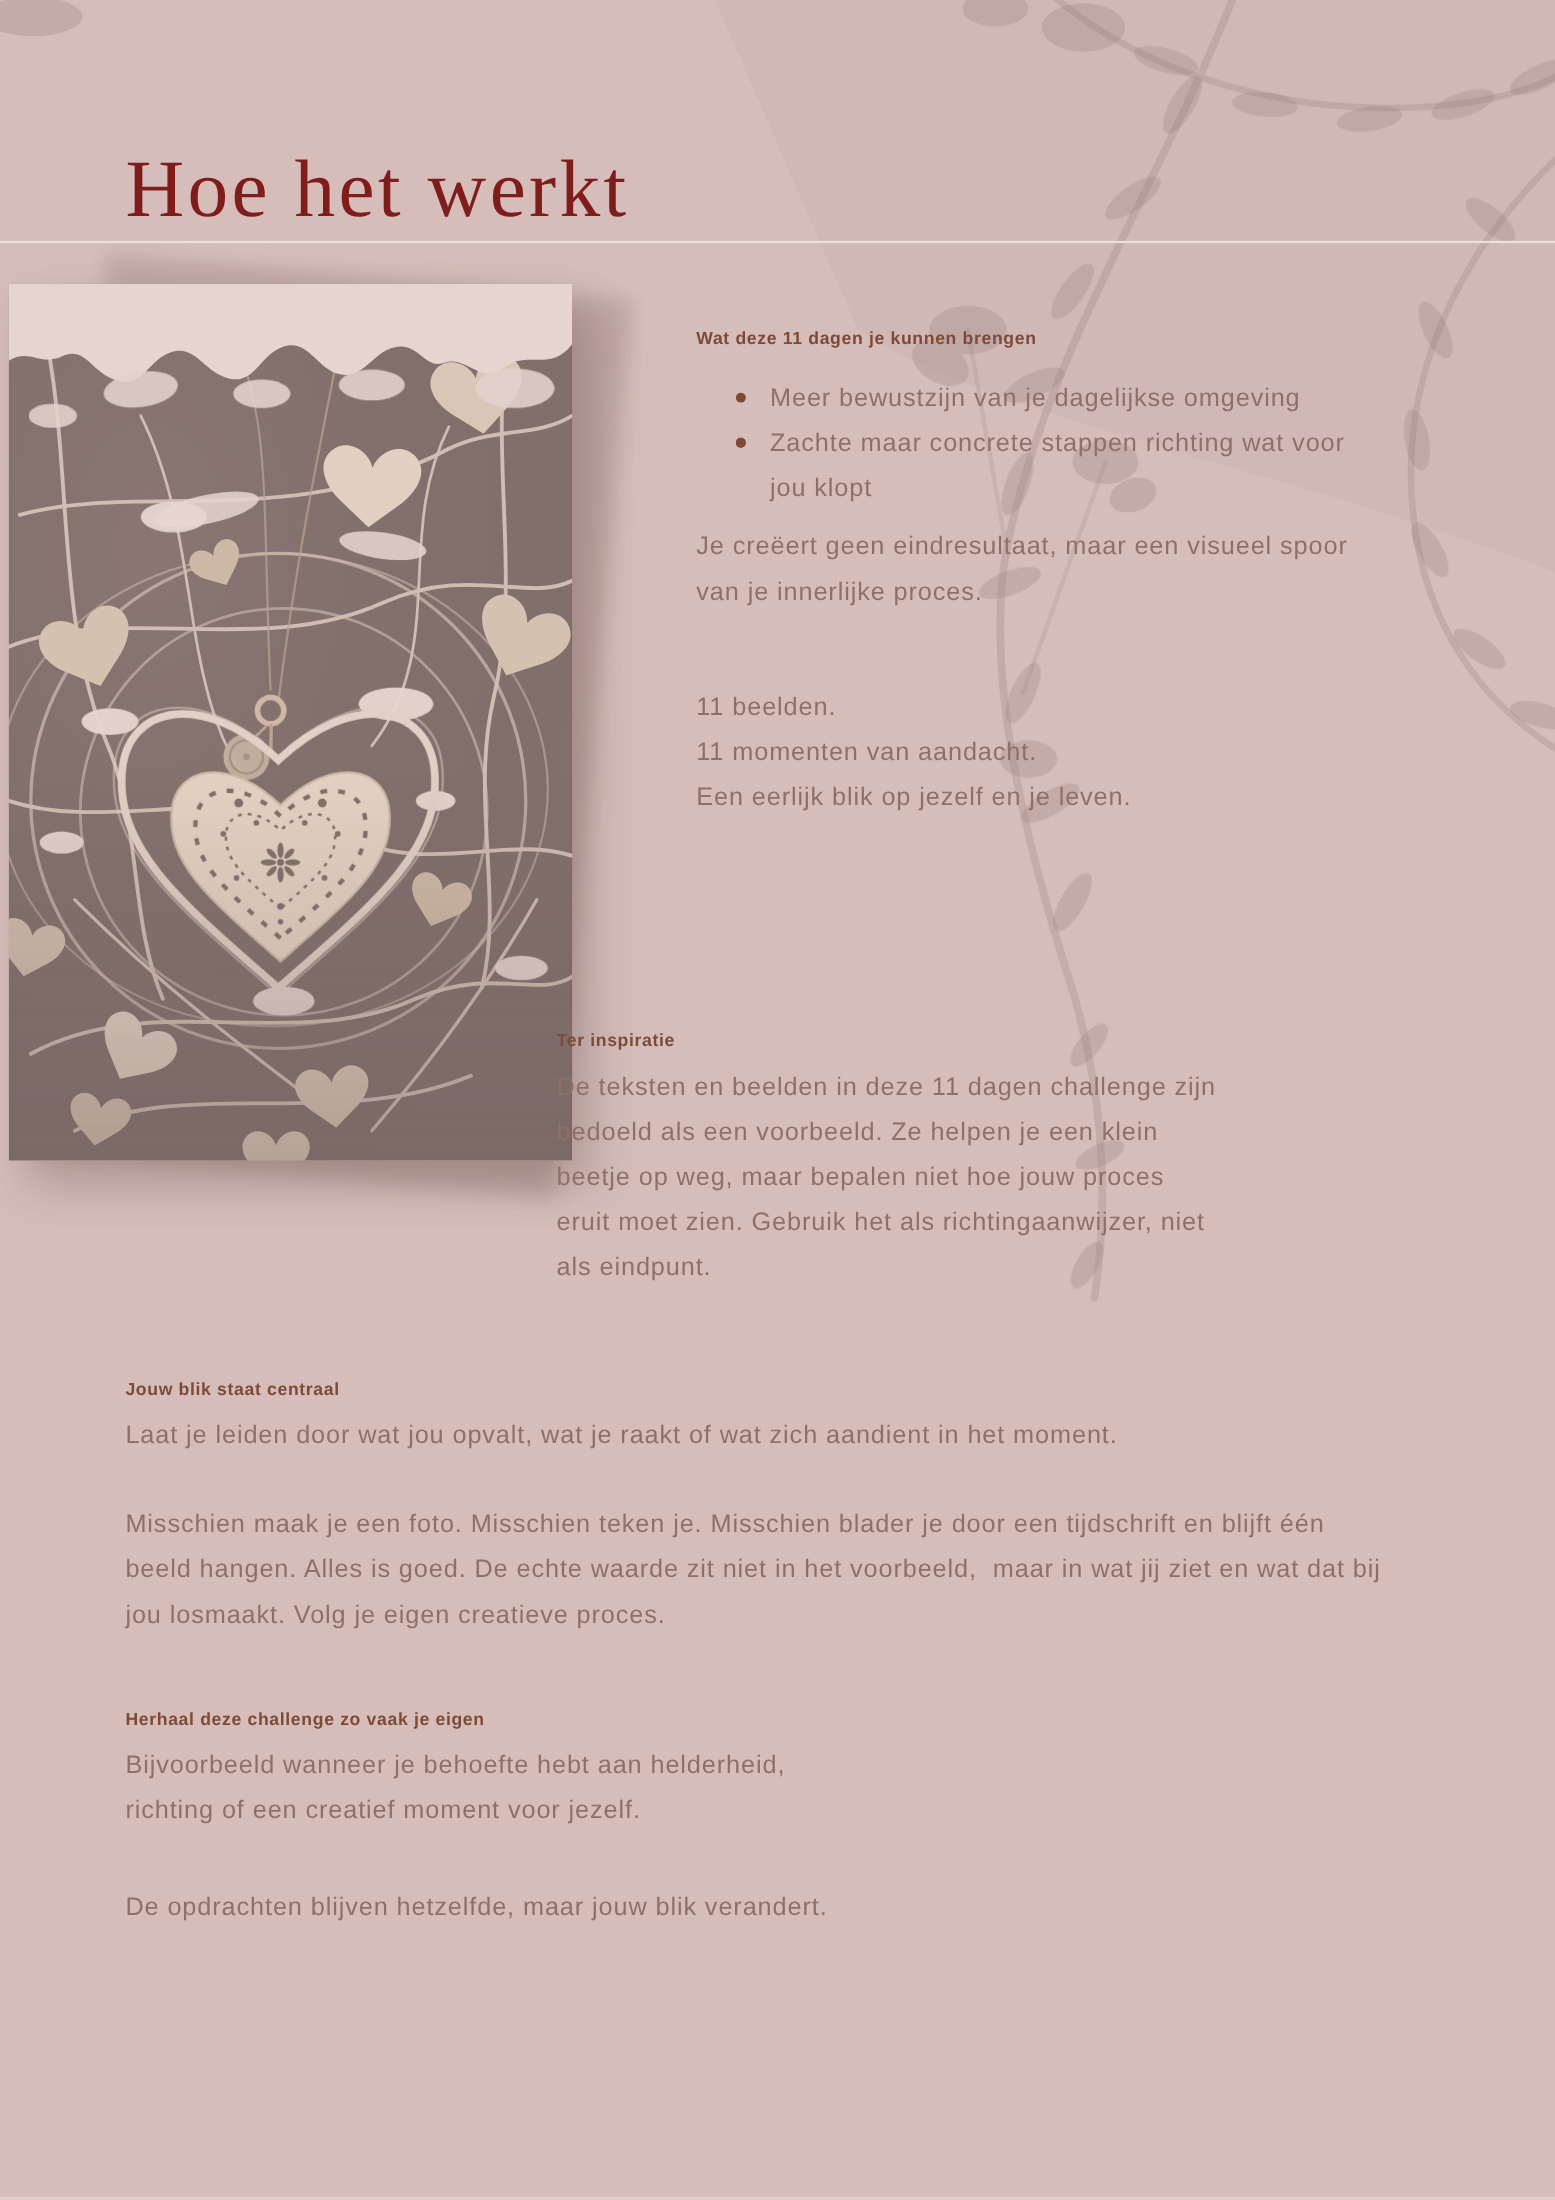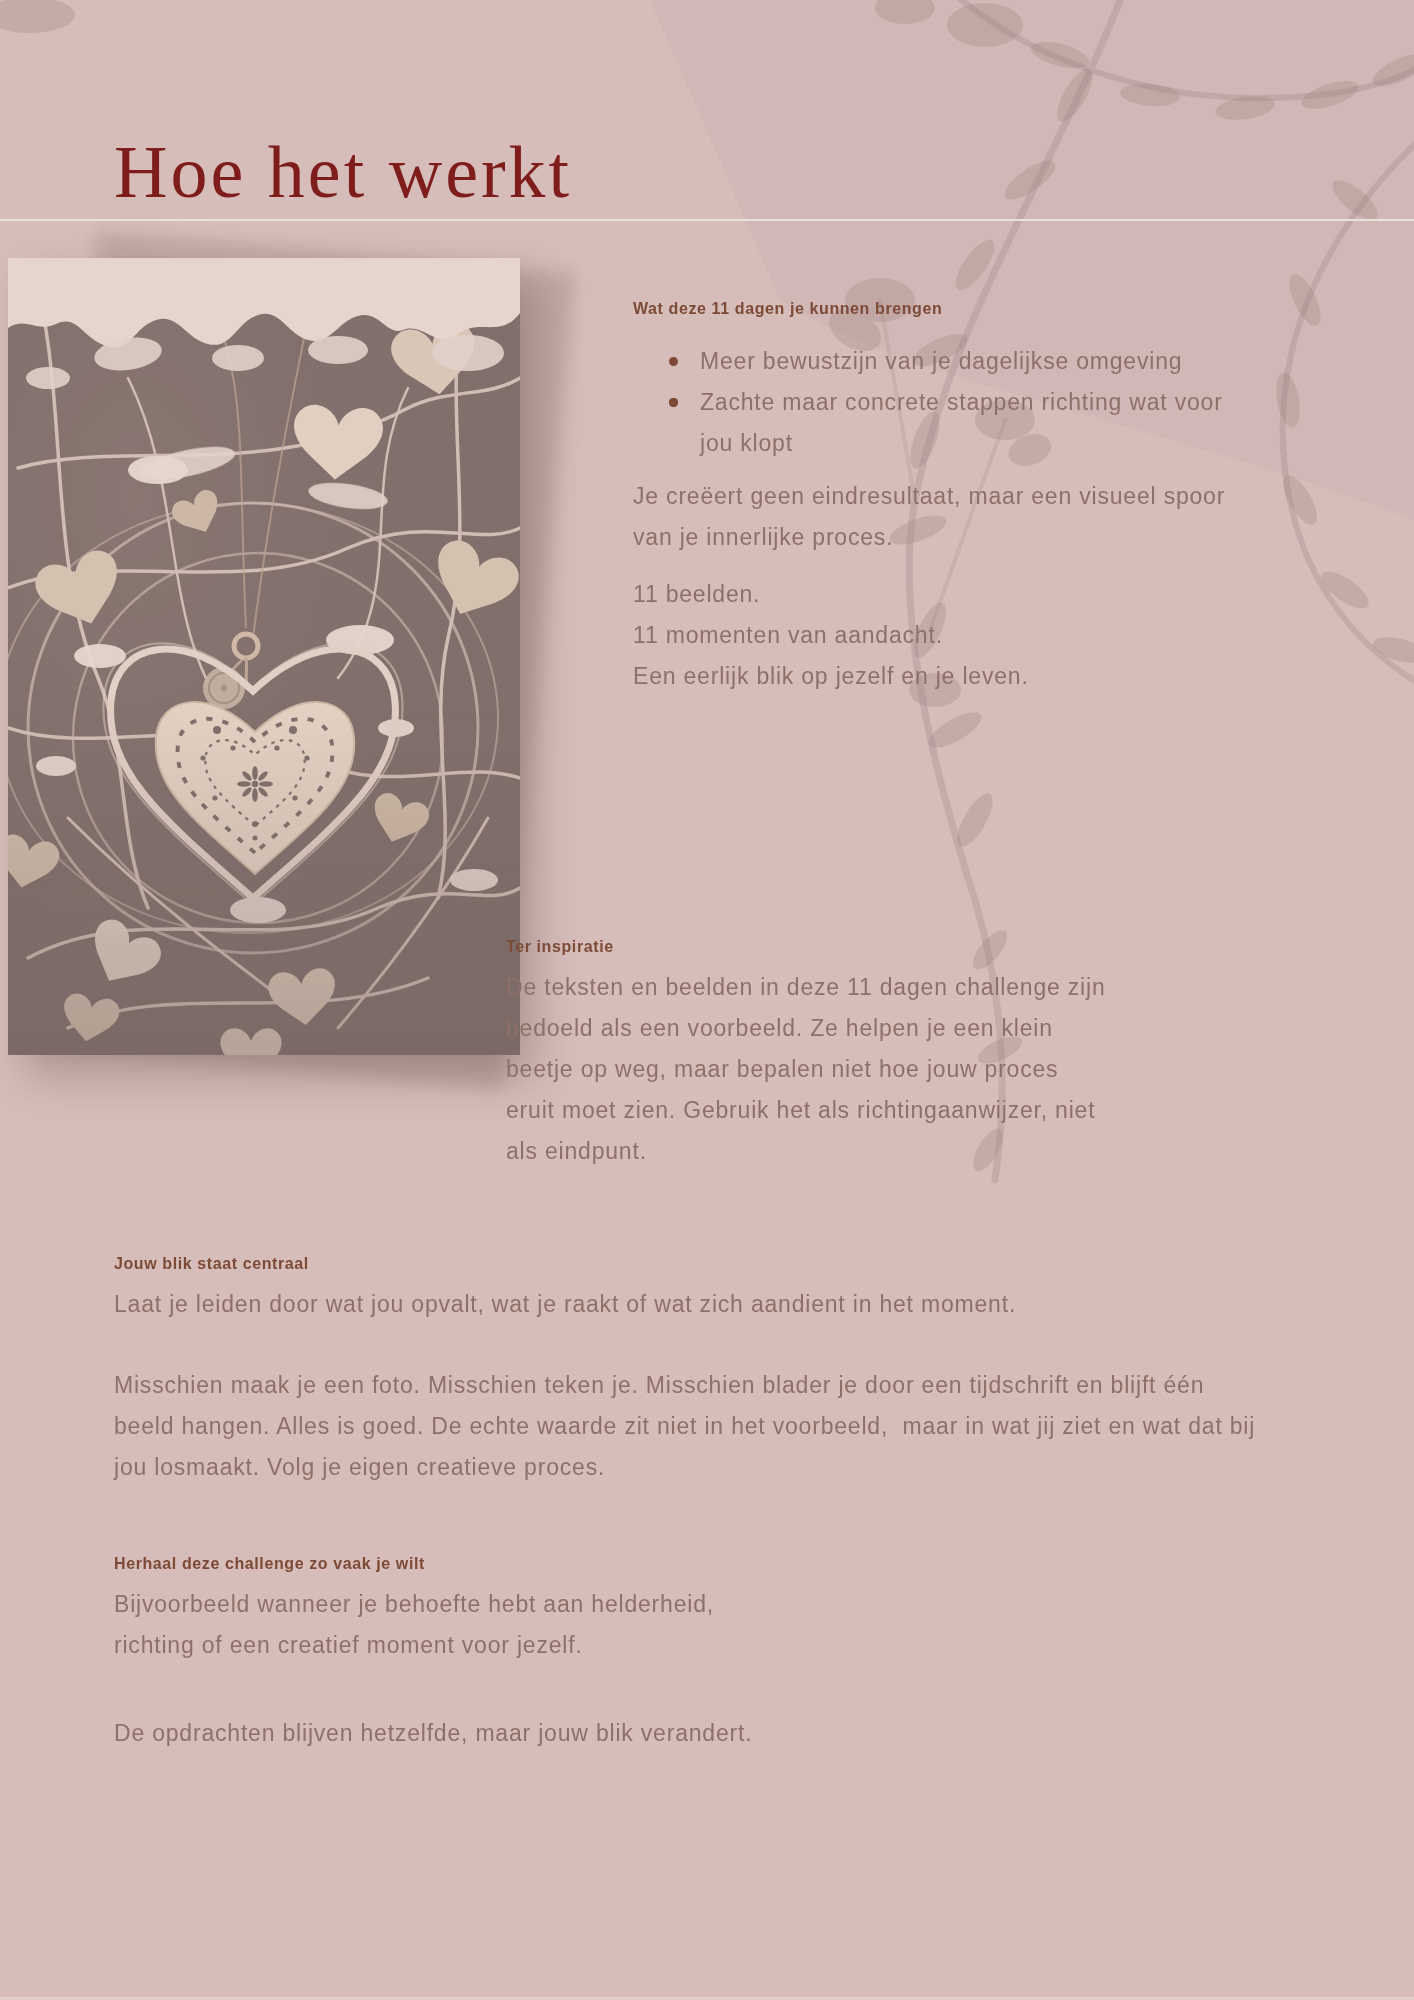--- a/index.html
+++ b/index.html
@@ -38,21 +38,21 @@
   .para{margin:0;white-space:pre-wrap}
 
   .benefits-block{position:absolute;left:633px;top:288px;width:630px;z-index:3}
   .benefits-block ul{list-style:none;margin:12px;padding:0}
   .benefits-block li{position:relative;padding-left:55px}
   .bullet-dot{
     position:absolute;left:24px;top:16px;width:9px;height:9px;border-radius:50%;
     background:#7c4a36;display:block;
   }
   .benefits-para{margin-top:8px}
-  .benefits-lines{margin-top:16px}
+  .benefits-lines{margin-top:64px}
 
   .inspiration-block{position:absolute;left:506px;top:926px;width:600px;z-index:3}
 
   .centraal-block{position:absolute;left:114px;top:1243px;width:1170px;z-index:3}
   .misschien-block{position:absolute;left:114px;top:1365px;width:1145px;z-index:3}
   .herhaal-block{position:absolute;left:114px;top:1543px;width:1145px;z-index:3}
   .herhaal-block .para{white-space:pre-line}
   .opdrachten-block{position:absolute;left:114px;top:1713px;width:1145px;z-index:3}
 
   .bottom-edge{position:absolute;left:0;bottom:0;width:100%;height:3px;background:rgba(242,232,226,0.4);z-index:4}
@@ -251,21 +251,21 @@
 
 <section class="centraal-block">
   <h3 class="bold-heading">Jouw blik staat centraal</h3>
   <p class="para txt">Laat je leiden door wat jou opvalt, wat je raakt of wat zich aandient in het moment.</p>
 </section>
 <section class="misschien-block">
   <p class="para txt">Misschien maak je een foto. Misschien teken je. Misschien blader je door een tijdschrift en blijft één beeld hangen. Alles is goed. De echte waarde zit niet in het voorbeeld,  maar in wat jij ziet en wat dat bij jou losmaakt. Volg je eigen creatieve proces.</p>
 </section>
 
 <section class="herhaal-block">
-  <h3 class="bold-heading">Herhaal deze challenge zo vaak je wilt</h3>
+  <h3 class="bold-heading">Herhaal deze challenge zo vaak je eigen</h3>
   <p class="para txt">Bijvoorbeeld wanneer je behoefte hebt aan helderheid,
 richting of een creatief moment voor jezelf.</p>
 </section>
 <section class="opdrachten-block">
   <p class="para txt">De opdrachten blijven hetzelfde, maar jouw blik verandert.</p>
 </section>
 
 <div class="bottom-edge"></div>
 
 </body></html>

